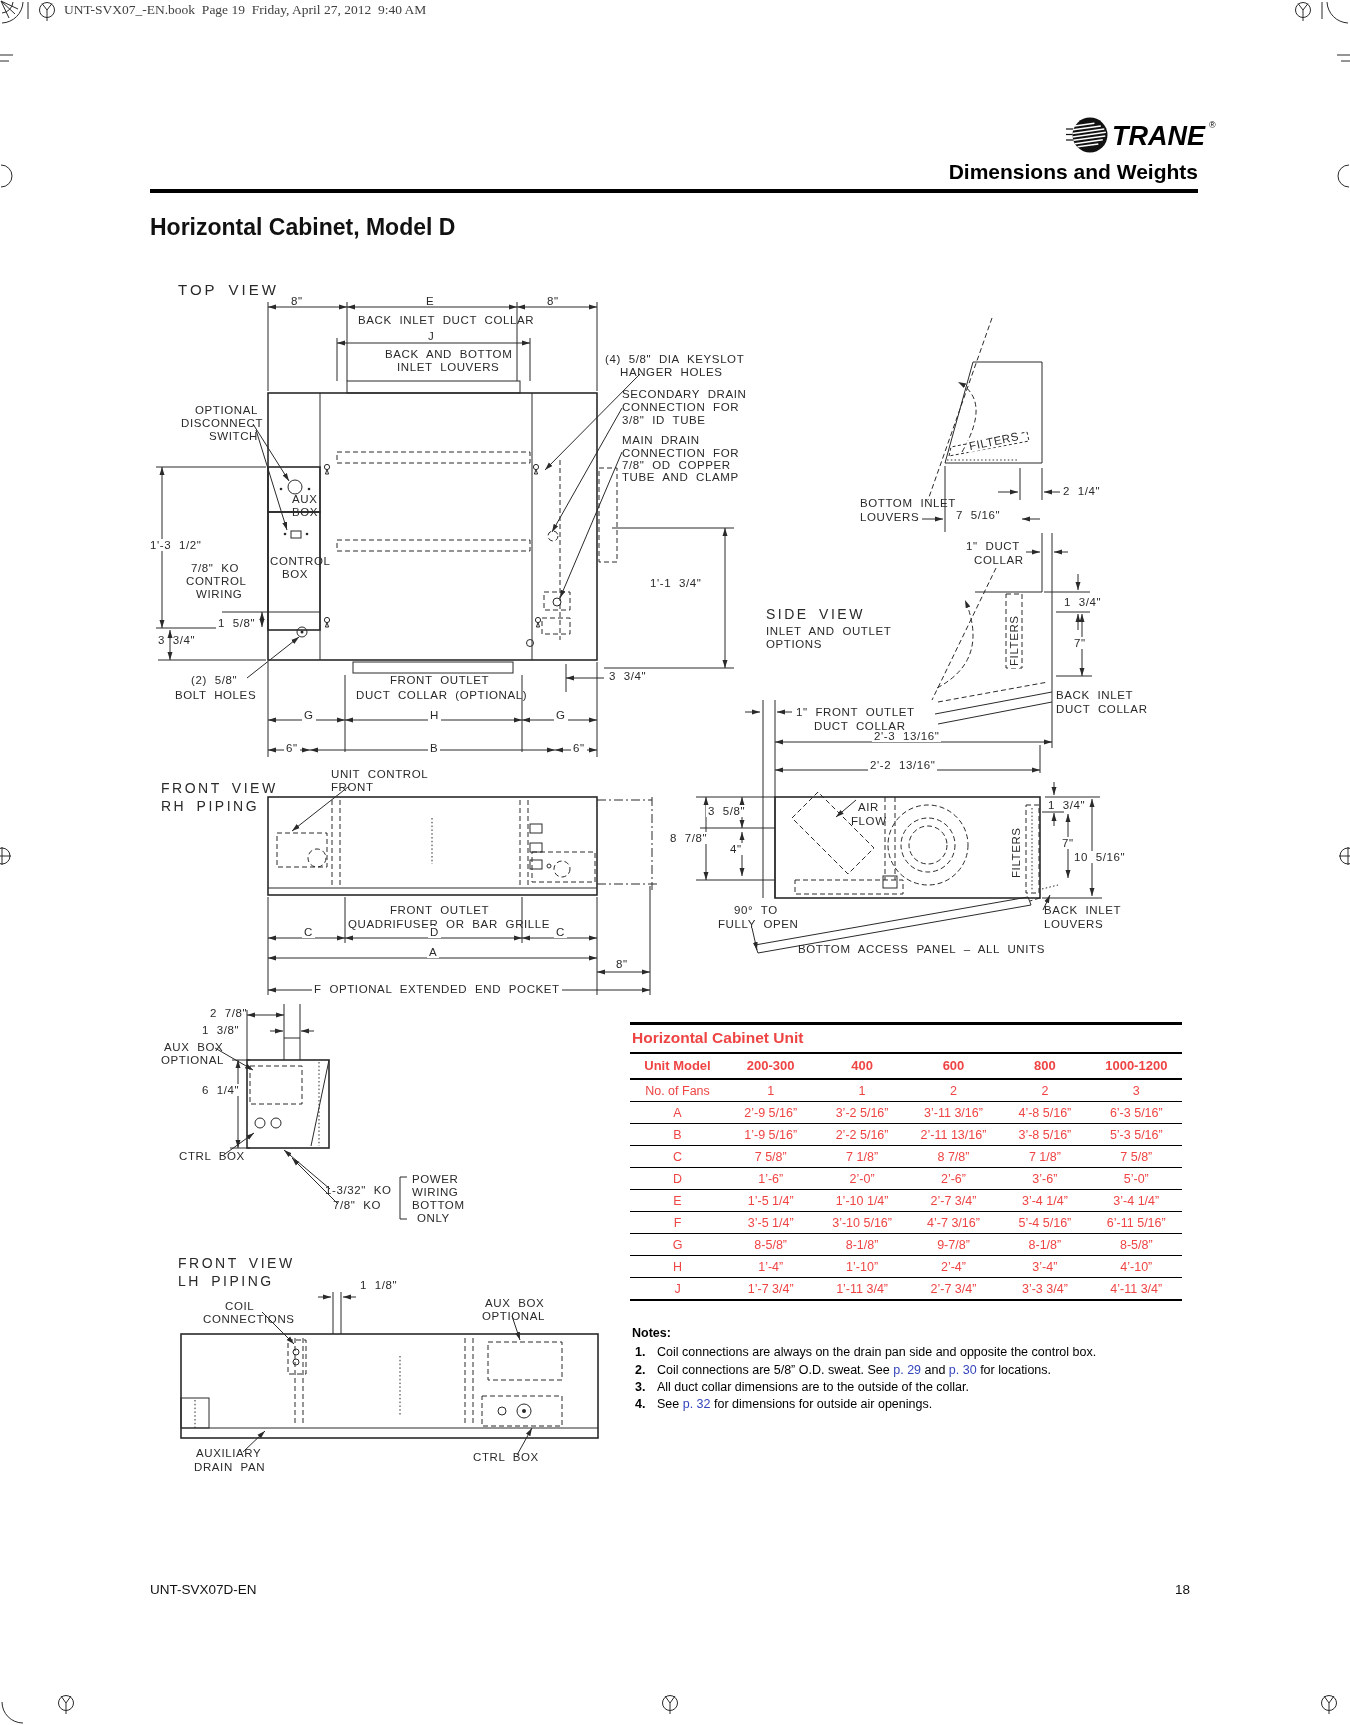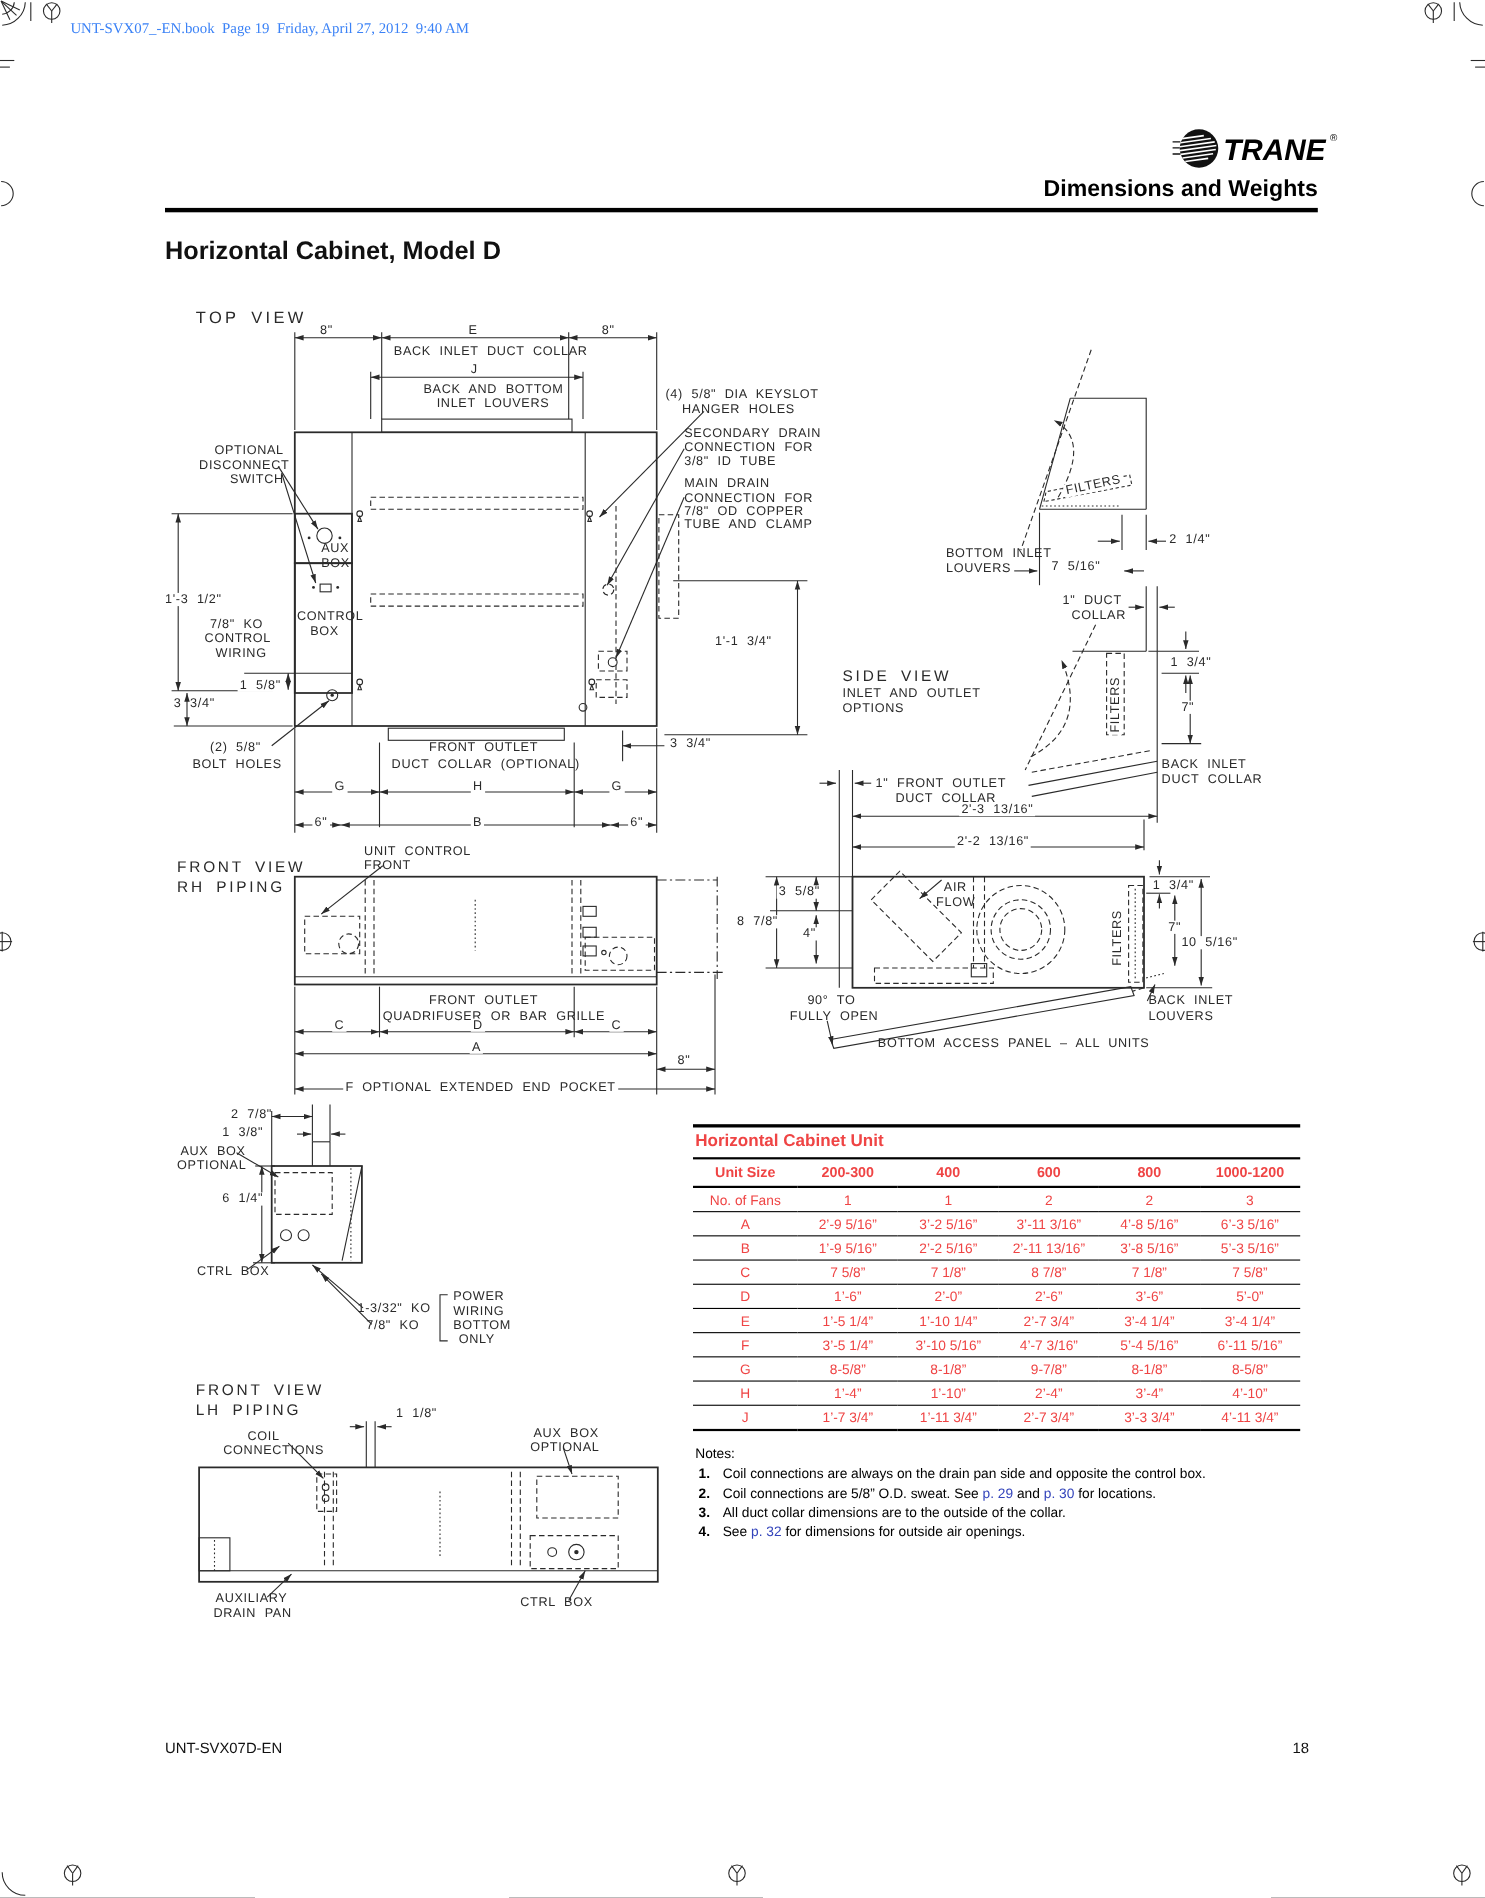--- a/index.html
+++ b/index.html
@@ -1,19 +1,19 @@
 <!DOCTYPE html>
 <html><head>
 <meta charset="utf-8">
 <style>
   html,body{margin:0;padding:0;background:#888;}
   .page{position:relative;width:1350px;height:1725px;background:#fff;margin:0 auto;
         font-family:"Liberation Sans",sans-serif;color:#111;overflow:hidden;}
-  .bookline{position:absolute;left:64px;top:18px;font-family:"Liberation Serif",serif;
-        font-size:13.5px;color:#3b82f6;white-space:pre;}
+  .bookline{position:absolute;left:64px;top:2px;font-family:"Liberation Serif",serif;
+        font-size:13.5px;color:#404040;white-space:pre;}
   .sectionhead{position:absolute;left:700px;top:160px;width:498px;text-align:right;
         font-size:21px;font-weight:bold;color:#000;}
   .rule{position:absolute;left:150px;top:189px;width:1048px;height:3.5px;background:#000;}
   .pagetitle{position:absolute;left:150px;top:214px;font-size:23px;font-weight:bold;}
   .footL{position:absolute;left:150px;top:1582px;font-size:13.5px;}
   .footR{position:absolute;left:1120px;top:1582px;width:70px;text-align:right;font-size:13.5px;}
   svg.lw{position:absolute;left:0;top:0;}
   .s{stroke:#2a2a2a;fill:none;stroke-width:1;}
   .thk{stroke-width:1.6;}
   .dash{stroke-dasharray:5,3;}
@@ -25,21 +25,21 @@
   #labels .dlabel{position:absolute;font-size:11.5px;line-height:1.08;letter-spacing:0.6px;
         word-spacing:4px;white-space:pre;color:#2a2a2a;}
   #labels .dlabel.bg{background:#fff;padding:0 2px;}
   .dtable{position:absolute;left:630px;top:1022px;width:552px;color:#ef4444;}
   .dtable .ttl{font-weight:bold;font-size:15.5px;border-top:3px solid #000;
         border-bottom:2px solid #000;padding:4px 2px 5px;}
   .dtable table{width:100%;border-collapse:collapse;border-bottom:2px solid #000;}
   .dtable th{font-size:13px;font-weight:bold;padding:4px 0 5px;border-bottom:2px solid #000;text-align:center;}
   .dtable td{font-size:12.5px;text-align:center;padding:3.5px 0;border-bottom:1.2px solid #000;}
   .notes{position:absolute;left:632px;top:1313px;width:492px;font-size:12.5px;line-height:1.38;color:#000;}
-  .notes .nh{font-weight:normal;margin:0 0 2px 0;}
+  .notes .nh{font-weight:bold;margin:12px 0 2px 0;}
   .note{display:flex;}
   .note .n{font-weight:bold;width:22px;flex:none;padding-left:3px;}
   .note .t{flex:1;}
   .note .link{color:#3344bb;cursor:pointer;}
 </style>
 </head>
 <body>
 
 <div class="page">
 
@@ -475,21 +475,21 @@
         <colgroup>
           <col style="width:95px">
           <col style="width:91.4px">
           <col style="width:91.4px">
           <col style="width:91.4px">
           <col style="width:91.4px">
           <col style="width:91.4px">
         </colgroup>
         <tbody>
           <tr>
-            <th>Unit Size</th>
+            <th>Unit Model</th>
             <th>200-300</th>
             <th>400</th>
             <th>600</th>
             <th>800</th>
             <th>1000-1200</th>
           </tr>
           <tr>
             <td>No. of Fans</td>
             <td>1</td>
             <td>1</td>

